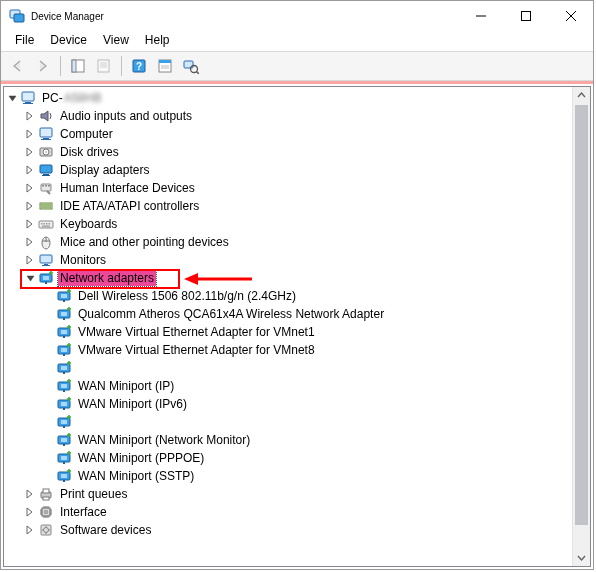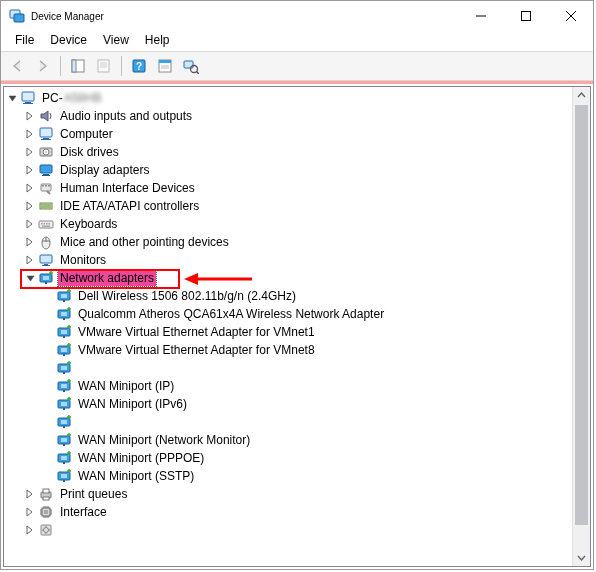--- a/index.html
+++ b/index.html
@@ -658,20 +658,21 @@
           <span class="expander">
               <svg width="10" height="10">
                 <use href="#i-expander-closed"></use>
               </svg>
             </span>
           <span class="icon">
               <svg width="16" height="16">
                 <use href="#i-soft"></use>
               </svg>
             </span>
+          <span class="label">Software devices</span>
         </div>
 
         <div class="highlight-box" style="left:16px; top:182px; width:160px; height:20px;"></div>
 
         <svg class="arrow-annot" style="left:180px; top:184px;" width="70" height="16">
           <line x1="68" y1="8" x2="12" y2="8" stroke="#ff0000" stroke-width="3"></line>
           <polygon points="0,8 14,2 14,14" fill="#ff0000"></polygon>
         </svg>
       </div>
 

